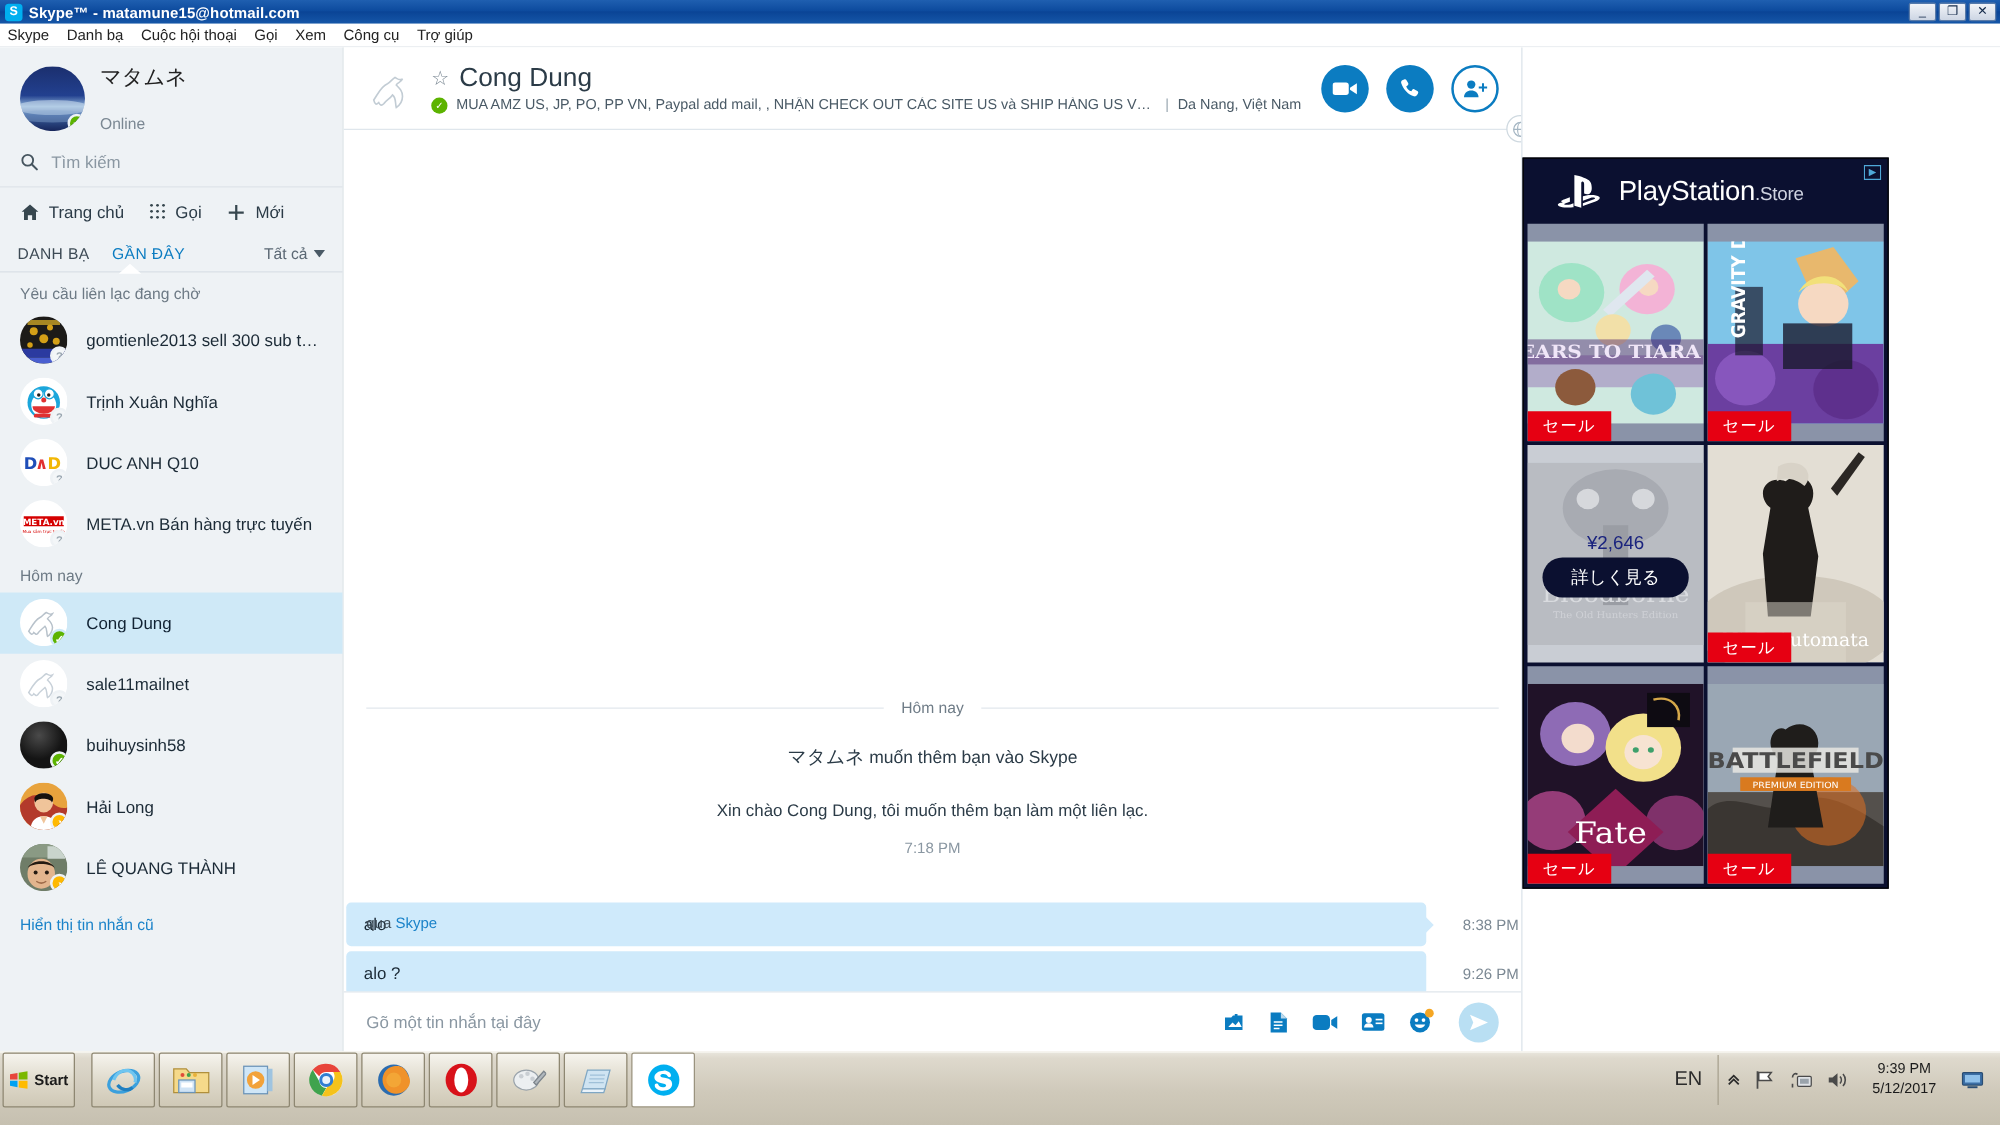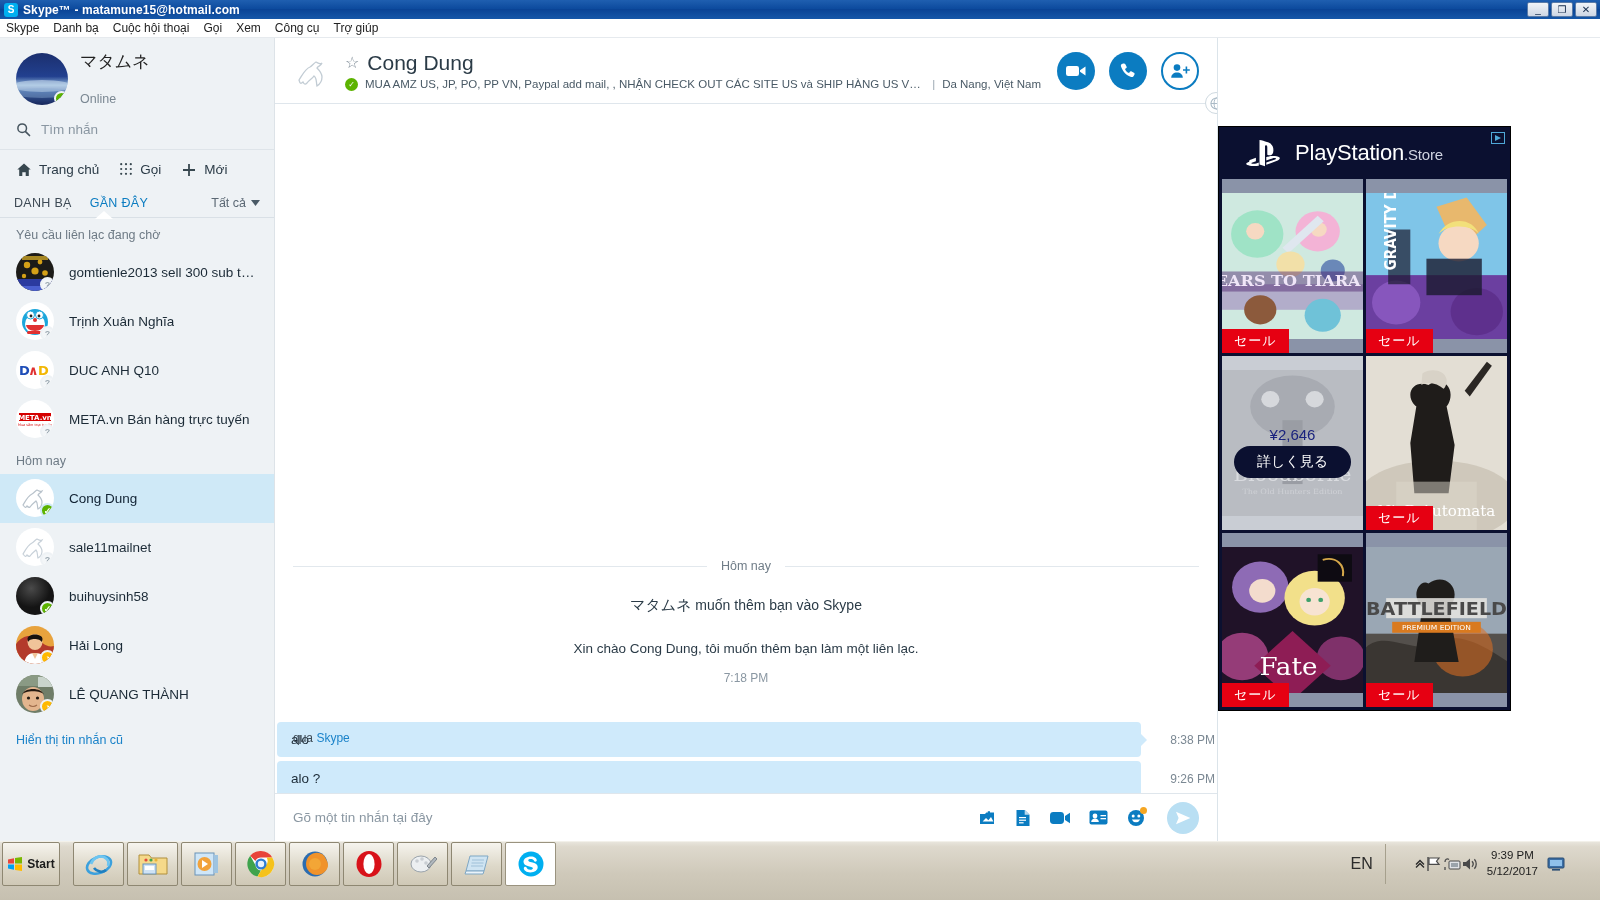--- a/index.html
+++ b/index.html
@@ -242,21 +242,21 @@
     border: 1px solid #8e8772; border-radius: 2px;
     display: flex; align-items: center; justify-content: center;
   }
   .task.active { background: #ffffff; border-color: #9a937f; }
   .tray {
     margin-left: auto; display: flex; align-items: center; height: 44px;
     padding-right: 6px;
   }
   .tray-lang { font-size: 16px; color: #2b2b2b; padding: 0 12px; }
   .tray-box {
-    display: flex; align-items: center; height: 40px; padding: 0 28px;
+    display: flex; align-items: center; gap: 11px; height: 40px; padding: 0 6px;
     border-left: 1px solid #a6a08d;
   }
   .tray-clock { text-align: center; font-size: 11.5px; color: #1b1b1b; line-height: 1.35; padding: 0 8px; }
   .show-desk { width: 20px; height: 28px; display:flex;align-items:center;justify-content:center; }
 
   svg { display: block; }
 </style>
 </head>
 <body>
 
@@ -310,21 +310,21 @@
         </div>
       </div>
 
       <div class="search-row">
         <span>
           <svg width="15" height="15" viewBox="0 0 16 16">
               <circle cx="6.6" cy="6.6" r="4.6" fill="none" stroke="#46555f" stroke-width="1.6"></circle>
               <line x1="10.2" y1="10.2" x2="14.4" y2="14.4" stroke="#46555f" stroke-width="1.8" stroke-linecap="round"></line>
             </svg>
         </span>
-        <span class="search-ph">Tìm nhắn</span>
+        <span class="search-ph">Tìm kiếm</span>
       </div>
 
       <div class="navrow">
         <div class="navbtn">
           <span>
             <svg width="16" height="16" viewBox="0 0 16 16">
                 <path d="M8 1.6 1.3 7.4h1.9V14h3.1v-3.8h3.4V14h3.1V7.4h1.9z" fill="#37474f"></path>
               </svg>
           </span>
           <span>Trang chủ</span>

